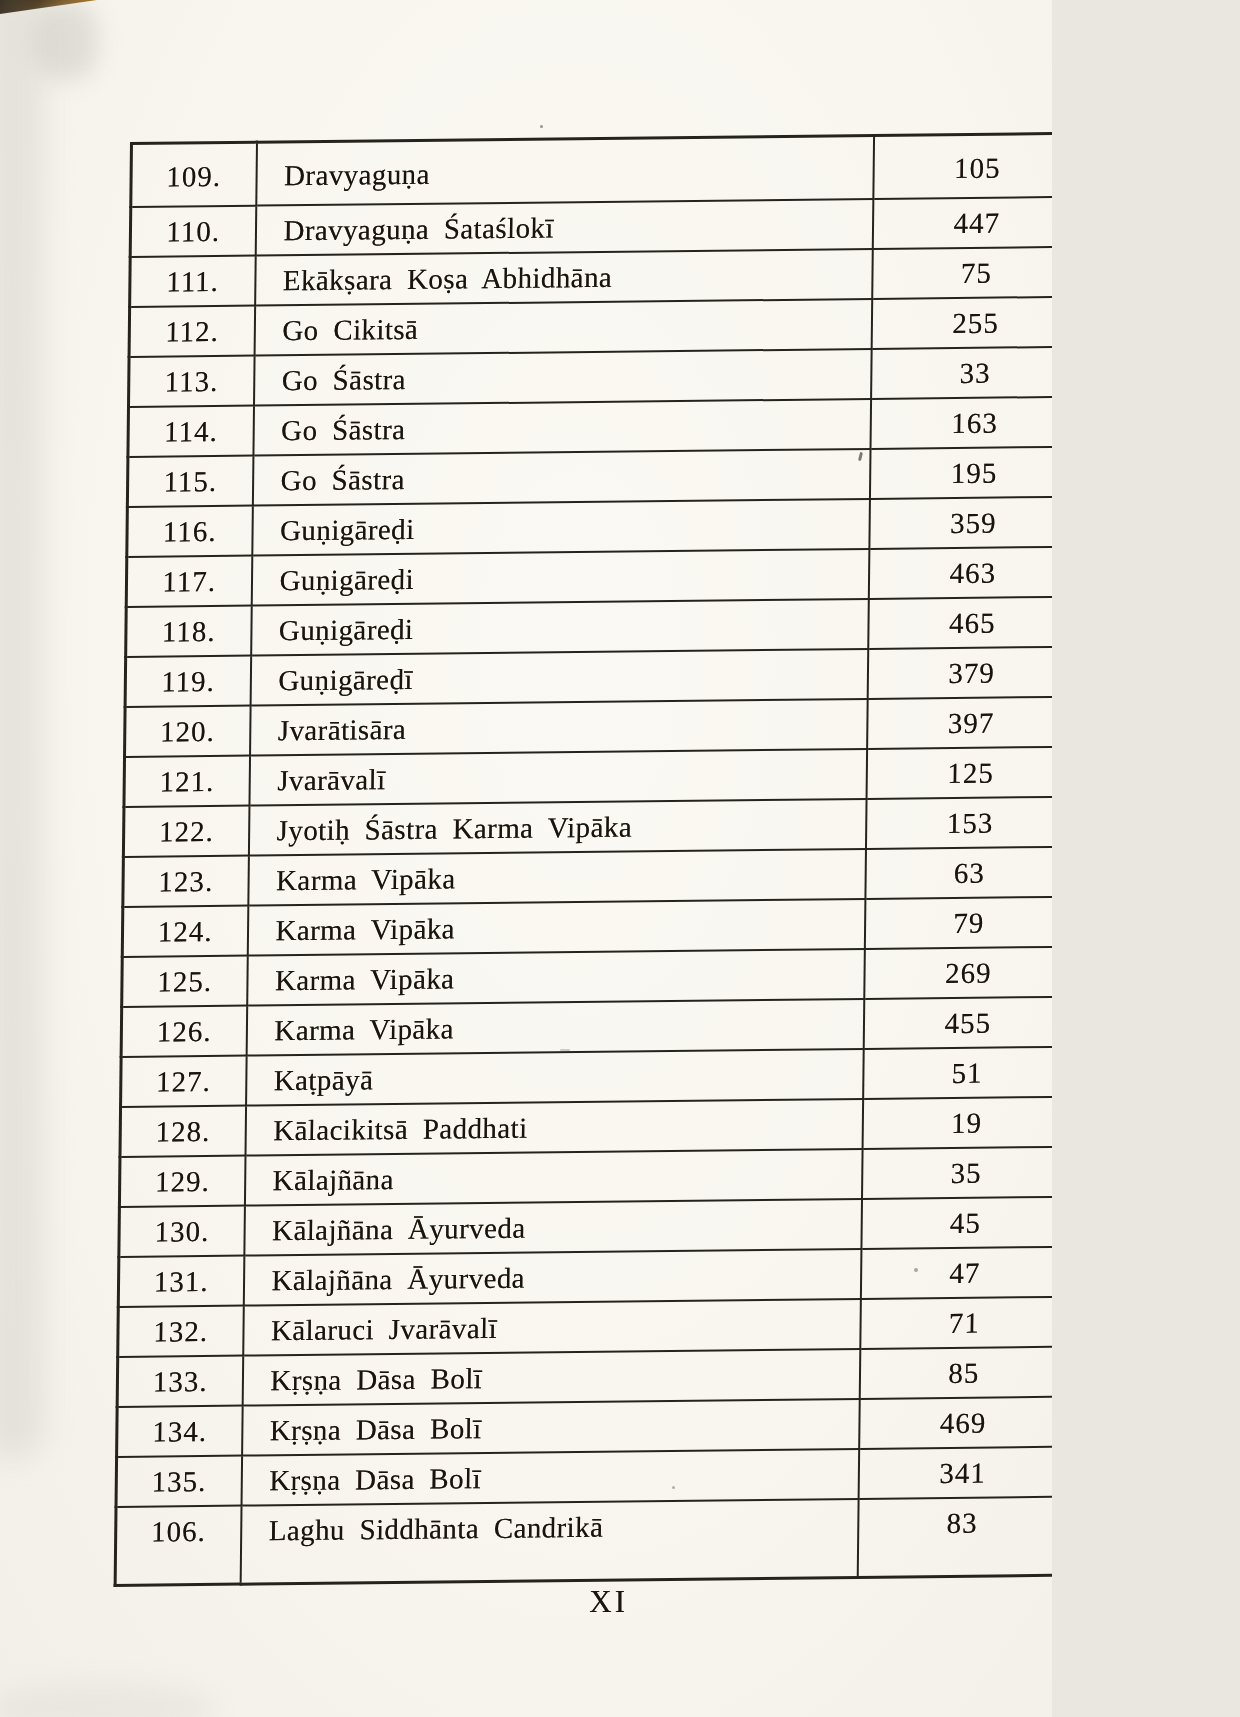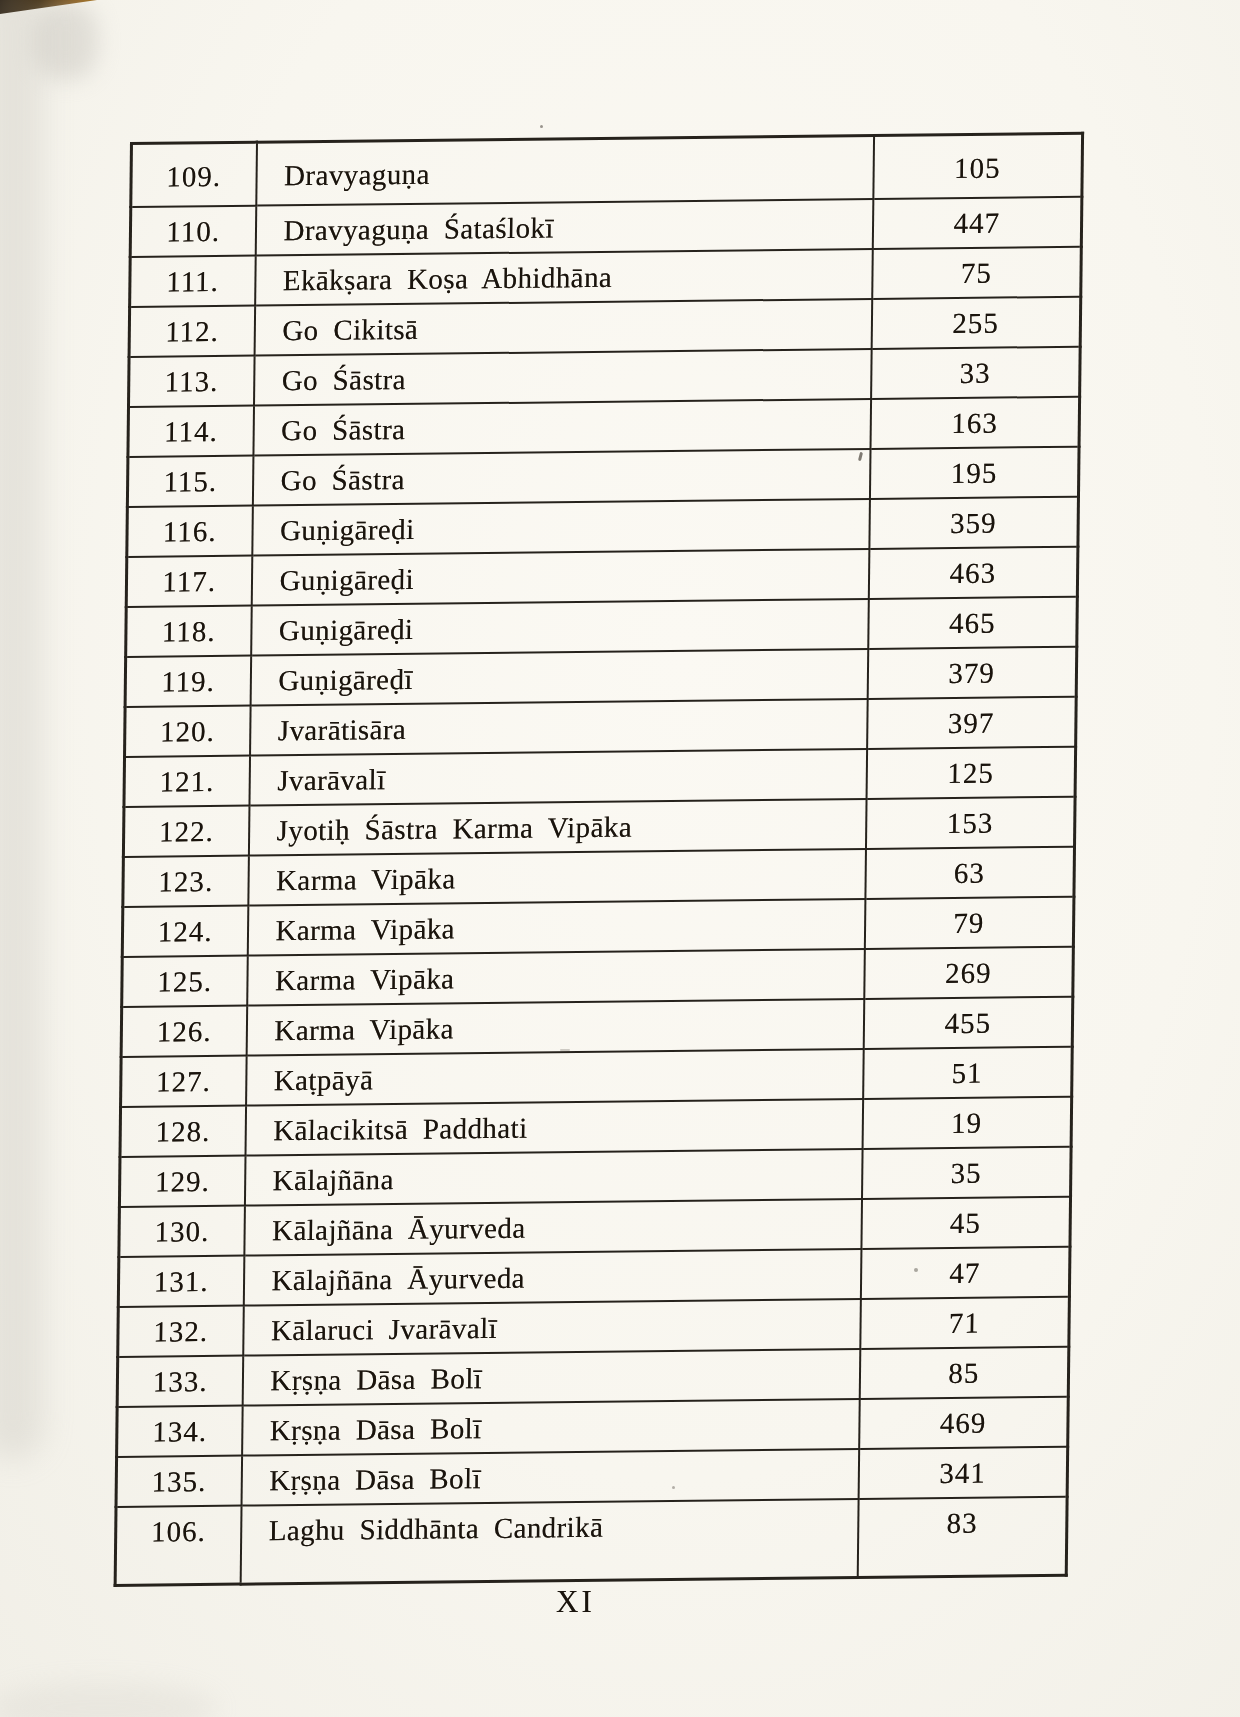--- a/index.html
+++ b/index.html
@@ -9,21 +9,21 @@
     --spine-dark:#1d1204;
     --spine-brown:#8a5a16;
   }
   html,body{margin:0;padding:0;}
   body{
     width:1240px;height:1717px;
     background:#e9e7e0;
     font-family:"Liberation Serif","DejaVu Serif",serif;
   }
   .page{
-    position:relative;width:1240px;height:1717px;overflow:hidden;
+    position:relative;width:1052px;height:1717px;overflow:hidden;
     background:
       radial-gradient(ellipse at 55% 38%, #fbf9f3 0%, #f8f6ef 55%, #f1efe7 100%);
     color:var(--ink);
   }
   
   .spine-wedge{
     position:absolute;left:0;top:0;width:97px;height:14px;
     background:linear-gradient(100deg,var(--spine-dark) 0%,#3a2506 40%,var(--spine-brown) 78%,#a9771f 100%);
     clip-path:polygon(0 0,100% 0,0 100%);
   }
@@ -72,21 +72,21 @@
     overflow:visible;
   }
   table.idx tr:first-child td{height:56px;padding-top:4px;}
   table.idx tr:last-child td{height:66px;vertical-align:top;padding-top:9px;}
   td.c-num{text-align:center;letter-spacing:1px;}
   td.c-title{padding-left:27px;word-spacing:7px;letter-spacing:.4px;}
   td.c-page{text-align:center;font-size:30px;letter-spacing:1px;}
   
   .folio{
     position:absolute;left:556px;top:1584px;width:72px;
-    text-align:left;font-size:31px;letter-spacing:3px;
+    text-align:right;font-size:31px;letter-spacing:3px;
     color:var(--ink);text-shadow:0 0 0.5px rgba(24,17,8,.6);
   }
 </style>
 </head>
 <body>
 
 <div class="page">
 
   <div class="spine-wedge"></div>
   <div class="corner-smudge"></div>

